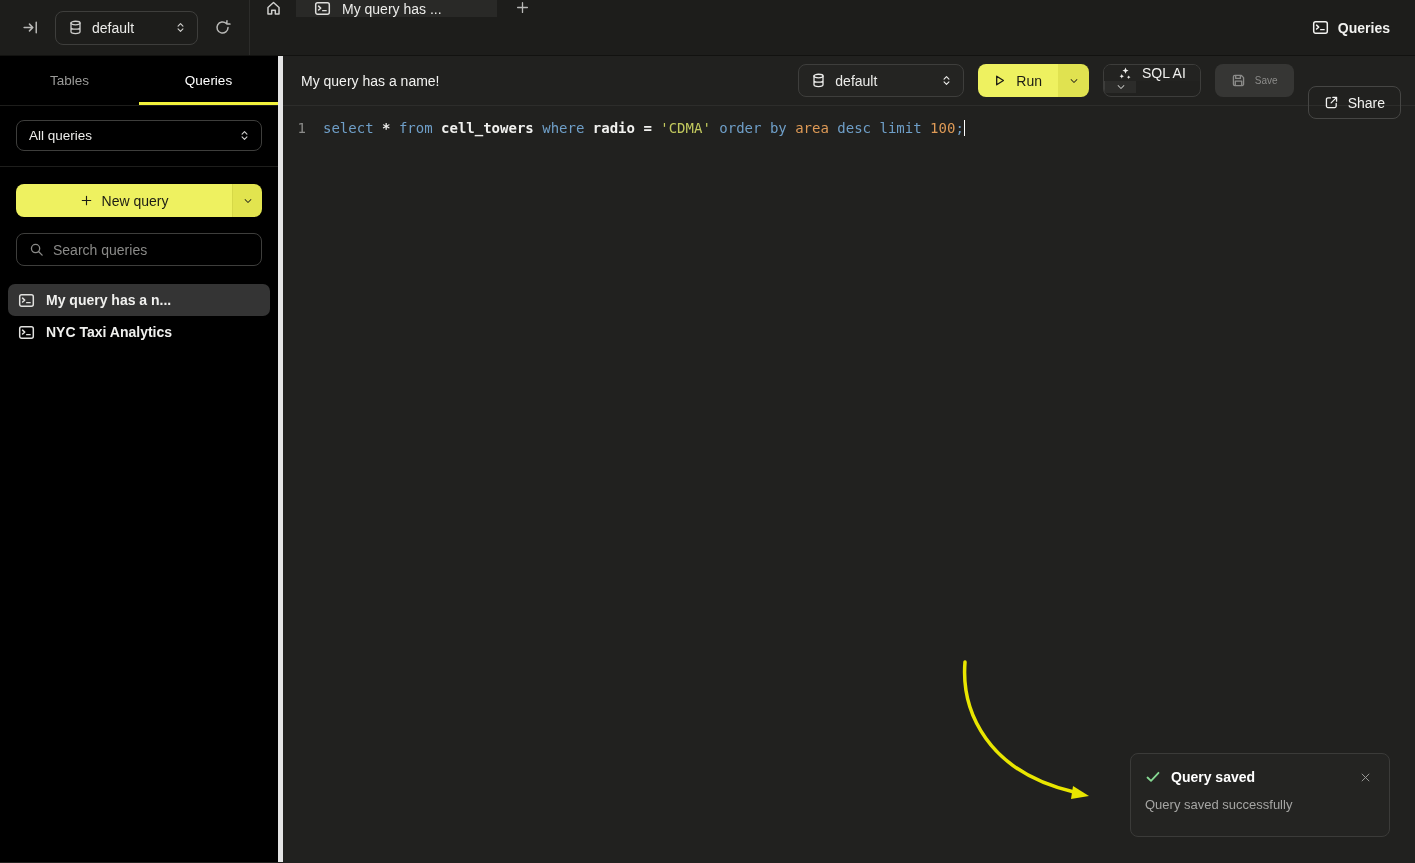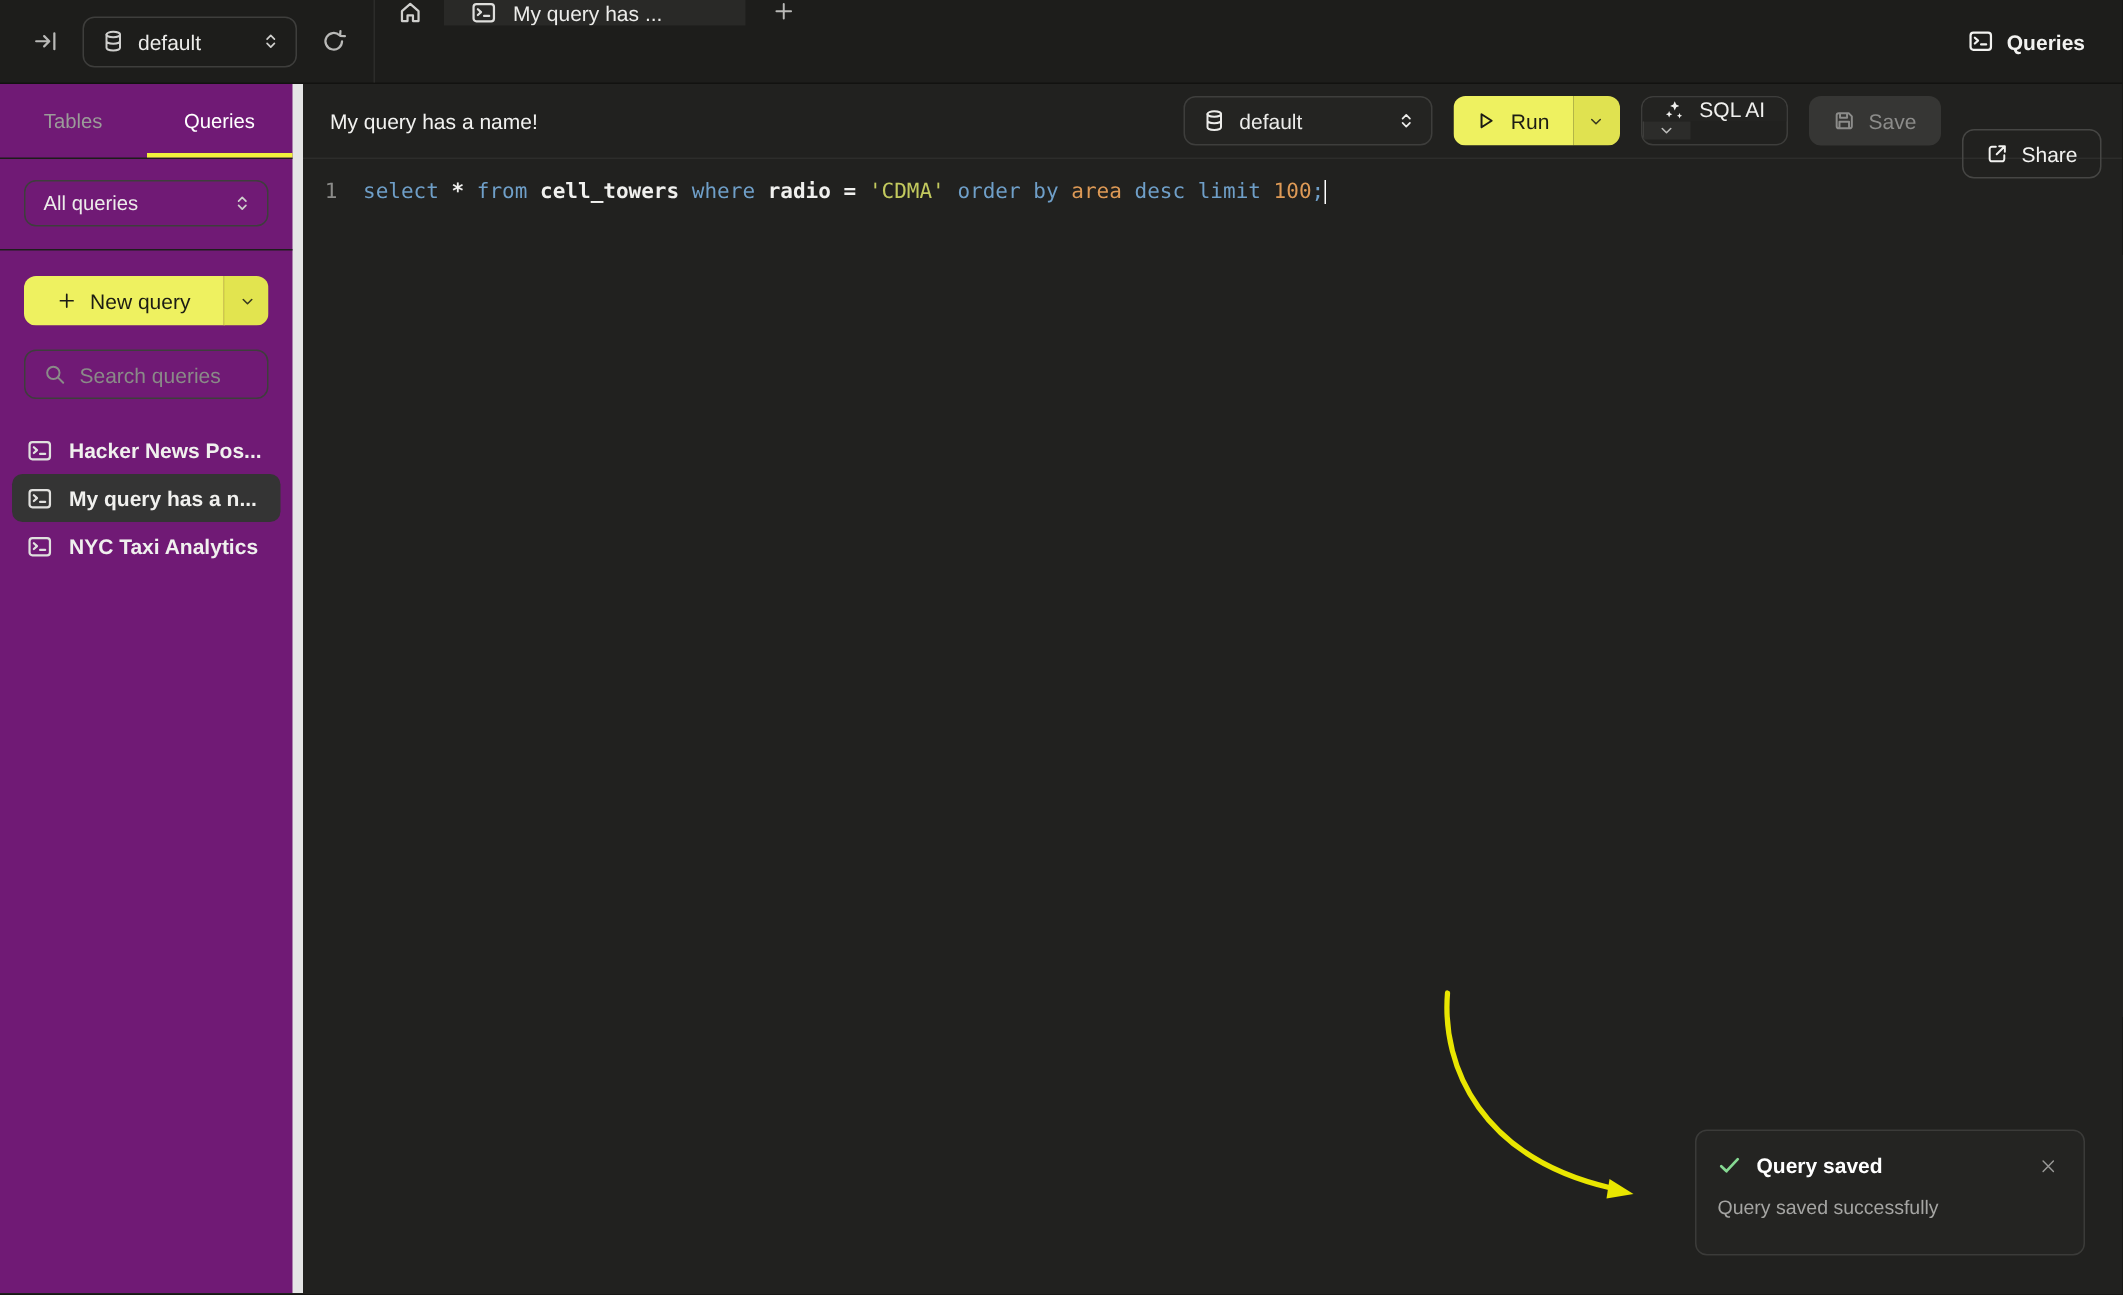--- a/index.html
+++ b/index.html
@@ -25,21 +25,21 @@
   .tab { display:flex; align-items:center; gap:11px; width:201px; padding:0 18px; background:#292927; color:#ececea; cursor:pointer; }
   .tab .term-ic { color:#dededc; }
   .tab-label { font-size:14px; white-space:nowrap; overflow:hidden; }
   .plus-btn { width:50px; display:flex; align-items:center; justify-content:center; color:#b9b9b7; background:none; border:none; font-size:18px; cursor:pointer; }
   .topbar-right { display:flex; align-items:center; gap:9px; padding-right:25px; color:#f2f2f0; font-weight:700; font-size:14px; }
 
   
   .body { display:flex; height:806px; }
 
   
-  .sidebar { width:202px; flex:none; background:#701a75; border-right:7px solid #e5e5e5; display:flex; flex-direction:column; }
+  .sidebar { width:283px; flex:none; background:#000000; border-right:5px solid #e5e5e5; display:flex; flex-direction:column; }
   .sidebar-tabs { display:flex; height:50px; border-bottom:1px solid #1d1d1b; }
   .side-tab { flex:1; display:flex; align-items:center; justify-content:center; position:relative; font-size:13.5px; color:#9b9b99; cursor:pointer; }
   .side-tab.active { color:#ffffff; font-weight:500; }
   .side-tab.active::after { content:""; position:absolute; left:0; right:0; bottom:0; height:3px; background:#f2f23c; }
   .sidebar-content { padding:14px 0 0; }
   .filter-select { margin:0 16px; height:31px; display:flex; align-items:center; gap:8px; padding:0 10px 0 12px; border:1px solid #3e3e3c; border-radius:8px; color:#ececea; background:transparent; cursor:pointer; font-size:13.5px; }
   .filter-select .val { flex:1; text-align:left; }
   .filter-select .updn { color:#cfcfcd; }
   .sidebar-divider { border:none; border-top:1px solid #1e1e1c; margin:15px 0 0; }
   .new-query { margin:17px 16px 0; height:33px; display:flex; border-radius:7px; overflow:hidden; cursor:pointer; }
@@ -59,21 +59,21 @@
   .doc-title { font-size:14px; font-weight:500; color:#f2f2f0; }
   .controls { display:flex; align-items:center; gap:14px; }
   .ctl-select { width:166px; height:33px; display:flex; align-items:center; gap:9px; padding:0 10px 0 12px; border:1px solid #3e3e3c; border-radius:8px; background:#242422; color:#ececea; cursor:pointer; font-family:inherit; font-size:14px; }
   .ctl-select .val { flex:1; text-align:left; }
   .split { display:flex; height:33px; border-radius:8px; overflow:hidden; }
   .run-main { display:flex; align-items:center; gap:9px; padding:0 16px 0 14px; background:#eef160; border:none; color:#1c1c14; font-size:14px; font-weight:500; cursor:pointer; font-family:inherit; }
   .run-seg { width:31px; background:#e0e250; border:none; display:flex; align-items:center; justify-content:center; color:#3a3a20; cursor:pointer; }
   .sqlai { border:1px solid #3d3d3b;flex-direction:column; }
   .sqlai-main { display:flex; align-items:center; gap:9px; padding:0 14px; background:#232321; border:none; color:#f0f0ee; font-size:14px; font-weight:500; cursor:pointer; font-family:inherit; }
   .sqlai-seg { width:32px; background:#2c2c2a; border:none; border-left:1px solid #3d3d3b; display:flex; align-items:center; justify-content:center; color:#bbbbb9; cursor:pointer; }
-  .save-btn { height:33px; display:flex; align-items:center; gap:9px; padding:0 16px; background:#363634; border:none; border-radius:8px; color:#8c8c8a; font-size:14px; font-weight:500; cursor:default; font-family:inherit; }
+  .save-btn { height:33px; display:flex; align-items:center; gap:9px; padding:0 16px; background:#363634; border:none; border-radius:8px; color:#8c8c8a; font-size:10px; font-weight:500; cursor:default; font-family:inherit; }
   .share-btn { height:33px; display:flex; align-items:center; gap:9px; padding:0 15px; background:transparent; border:1px solid #464644; border-radius:8px; color:#f2f2f0; font-size:14px; font-weight:500; cursor:pointer; font-family:inherit;margin-top:44px; }
 
   
   .editor { flex:1; padding:11px 0 0; font-family:"DejaVu Sans Mono", monospace; font-size:14px; }
   .code-line { display:flex; align-items:center; line-height:22px; }
   .gutter { width:23px; flex:none; text-align:right; color:#8b8b89; }
   .code-text { margin-left:17px; white-space:pre; }
   .tok-kw { color:#6f9fc8; }
   .tok-id { color:#f0f0ee; font-weight:bold; }
   .tok-op { color:#f0f0ee; font-weight:bold; }
@@ -204,29 +204,20 @@
         <div class="search-box">
           <span>
             <svg class="ico" width="15" height="15" viewBox="0 0 16 16">
                 <circle cx="7" cy="7" r="4.4"></circle>
                 <path d="M10.4 10.4 L14 14"></path>
               </svg>
           </span>
           <input type="text" placeholder="Search queries" style="">
         </div>
         <ul class="query-list">
-          <li class="query-item">
-            <span class="term-ic">
-              <svg class="ico" width="17" height="17" viewBox="0 0 16 16">
-                  <rect x="1.6" y="2.6" width="12.8" height="10.8" rx="1.8"></rect>
-                  <path d="M4.3 5.8 L6.3 7.6 L4.3 9.4 M8.2 10 h3.2"></path>
-                </svg>
-            </span>
-            <span>Hacker News Pos...</span>
-          </li>
           <li class="query-item selected">
             <span class="term-ic">
               <svg class="ico" width="17" height="17" viewBox="0 0 16 16">
                   <rect x="1.6" y="2.6" width="12.8" height="10.8" rx="1.8"></rect>
                   <path d="M4.3 5.8 L6.3 7.6 L4.3 9.4 M8.2 10 h3.2"></path>
                 </svg>
             </span>
             <span>My query has a n...</span>
           </li>
           <li class="query-item">

